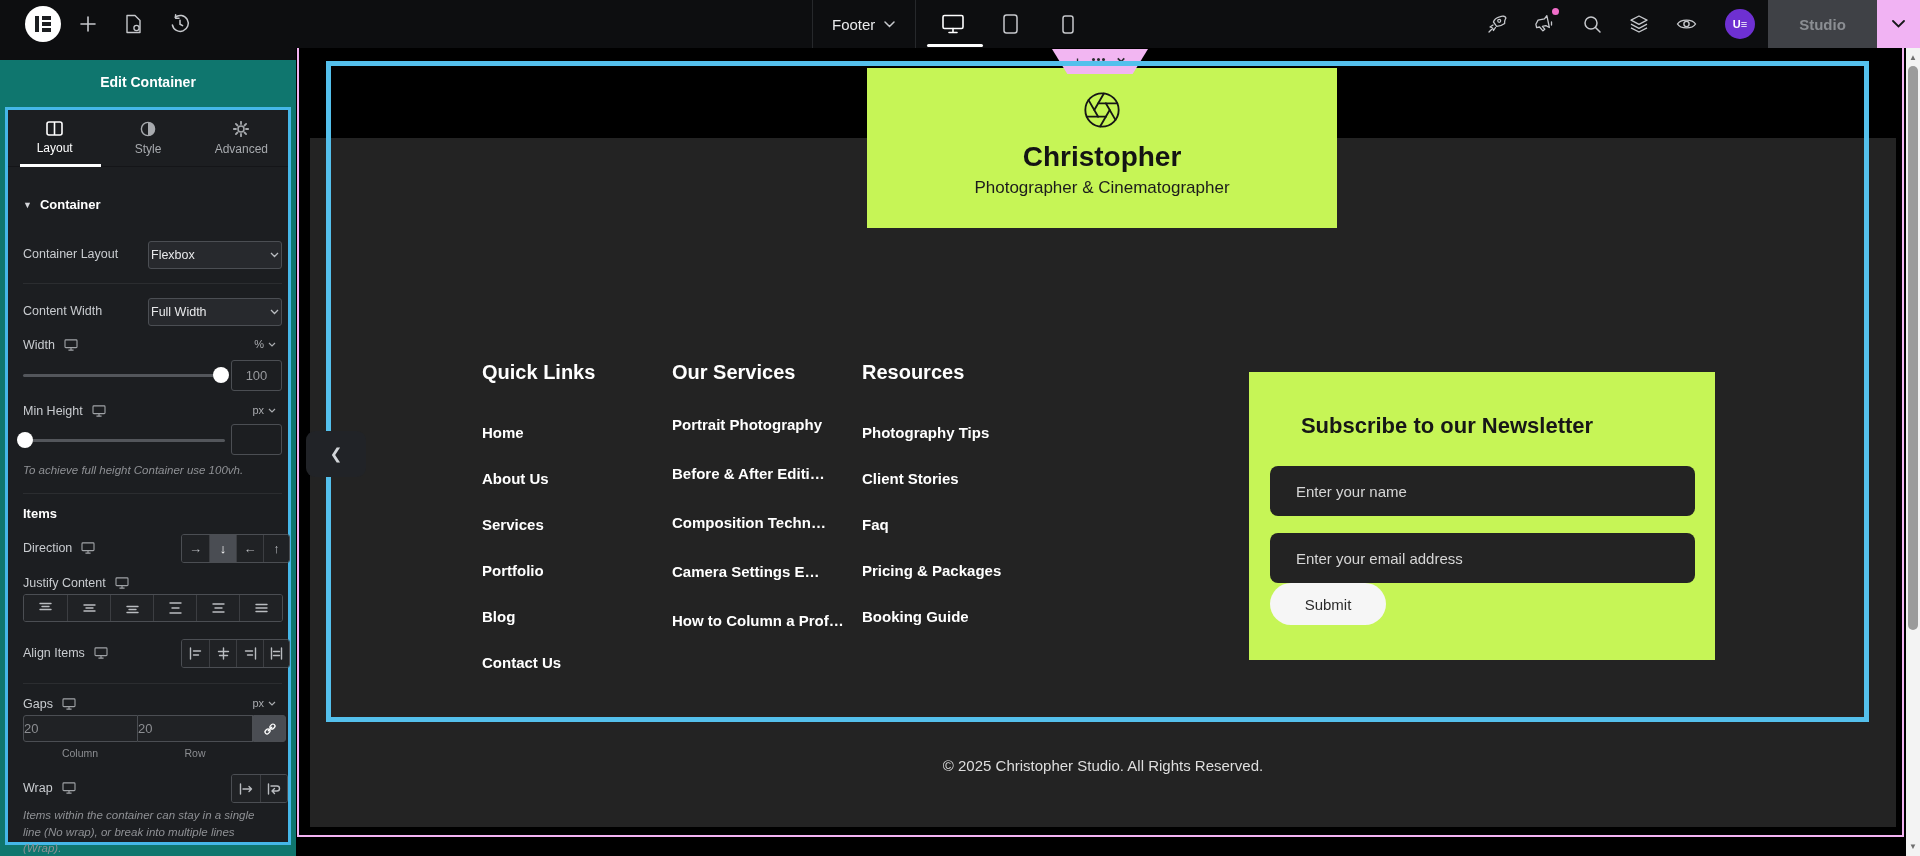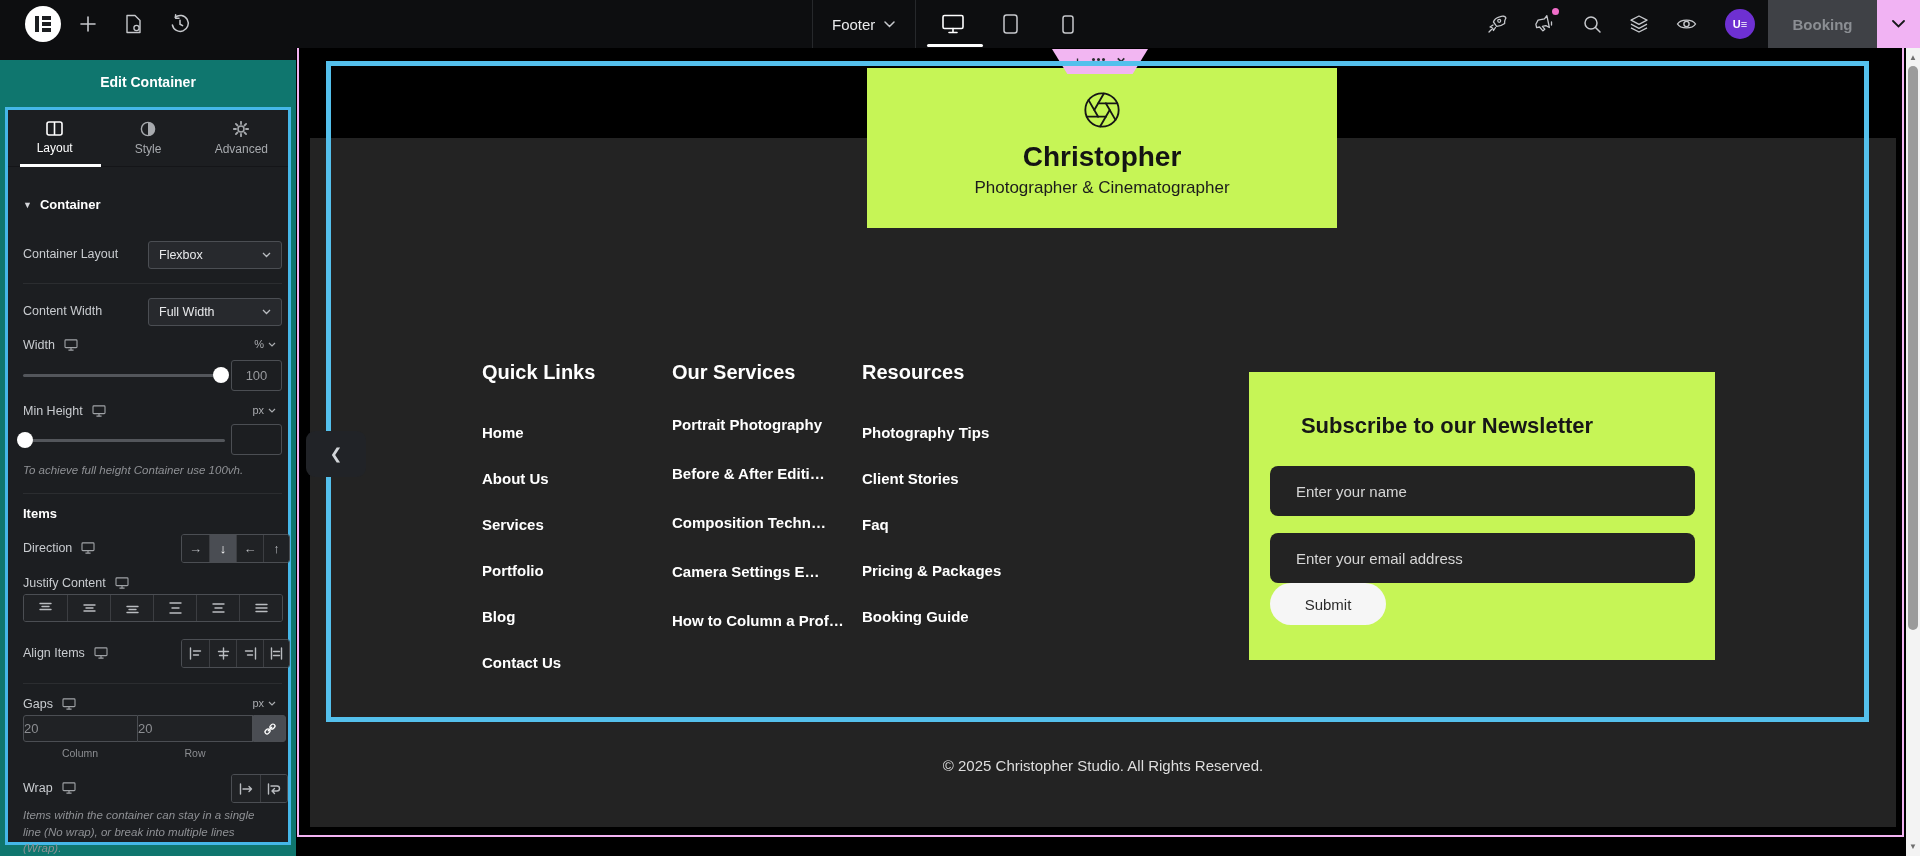--- a/index.html
+++ b/index.html
@@ -33,21 +33,21 @@
   #panel-title { position:absolute; left:0; top:14px; width:100%; text-align:center; color:#fff; font-size:14px; font-weight:bold; }
   #panel-box { position:absolute; left:5px; top:47px; width:286px; height:738px; border:3px solid #45b7e8; background:#1c1e21; }
   .tabs { position:absolute; left:0; top:0; width:100%; height:57px; display:flex; border-bottom:1px solid #141518; }
   .tab { flex:1; display:flex; flex-direction:column; align-items:center; justify-content:center; gap:5px; cursor:pointer; color:#a7aaae; font-size:12px; }
   .tab.active { color:#fff; }
   #tab-underline { position:absolute; left:12px; top:54px; width:81px; height:3px; background:#fff; }
   .sec-head { position:absolute; left:15px; display:flex; align-items:center; gap:8px; color:#fff; font-size:13px; font-weight:bold; }
   .caret { font-size:9px; color:#d4d6da; }
   .row-label { position:absolute; left:15px; display:flex; align-items:center; gap:9px; color:#c9ccd0; font-size:12.5px; }
   .unit { position:absolute; right:12px; display:flex; align-items:center; gap:4px; color:#a9abaf; font-size:11px; cursor:pointer; }
-  .select { position:absolute; left:140px; width:134px; height:28px; background:#27292d; border:1px solid #4b4e53; border-radius:3px; display:flex; align-items:center; justify-content:space-between; padding:0 10px; color:#e8e9eb; font-size:12.5px; cursor:pointer; }
+  .select { position:absolute; left:140px; width:134px; height:28px; background:#27292d; border:1px solid #4b4e53; border-radius:3px; display:flex; align-items:center; justify-content:space-between; padding:0 2px; color:#e8e9eb; font-size:12.5px; cursor:pointer; }
   .divider { position:absolute; left:15px; width:259px; height:1px; background:#2b2d30; }
   .slider { position:absolute; left:15px; width:202px; height:3px; background:#53565b; border-radius:2px; }
   .slider .knob { position:absolute; top:-7px; width:16px; height:16px; border-radius:50%; background:#fff; cursor:pointer; }
   .numbox { position:absolute; left:223px; width:51px; height:31px; background:transparent; border:1px solid #4b4e53; border-radius:3px; color:#97999d; font-size:13px; text-align:center; }
   .note { position:absolute; left:15px; width:250px; color:#8f9195; font-size:11.5px; font-style:italic; line-height:1.45; }
   .btn-group { position:absolute; display:flex; border:1px solid #4b4e53; border-radius:3px; overflow:hidden; }
   .btn-cell { display:flex; align-items:center; justify-content:center; color:#b9bcc0; background:#202225; cursor:pointer; border-left:1px solid #3c3e42; }
   .btn-cell:first-child { border-left:none; }
   .btn-cell.active { background:#4a4d53; color:#fff; }
   .gap-field { position:absolute; height:27px; background:#202225; border:1px solid #4b4e53; color:#8c8e92; font-size:13px; text-align:left; }
@@ -175,21 +175,21 @@
     <div class="tb-icon" style="left:1669px">
       <svg class="ic" width="21" height="16" viewBox="0 0 21 16">
           <path d="M1.5 8C4.5 2.8 16.5 2.8 19.5 8 16.5 13.2 4.5 13.2 1.5 8Z" fill="none" stroke="currentColor" stroke-width="1.4"></path>
           <circle cx="10.5" cy="8" r="2.6" fill="none" stroke="currentColor" stroke-width="1.4"></circle>
         </svg>
     </div>
     <div id="avatar">
         <span>U≡</span>
       </div>
     <div id="publish-btn">
-        <span>Booking</span>
+        <span>Studio</span>
       </div>
     <div id="publish-more">
       <svg width="13" height="8" viewBox="0 0 13 8">
           <path d="M1 1l5.5 5.5L12 1" fill="none" stroke="#17181a" stroke-width="1.8" stroke-linecap="round"></path>
         </svg>
     </div>
   </header>
 
   <aside id="panel">
     <div id="panel-title">Edit Container</div>

